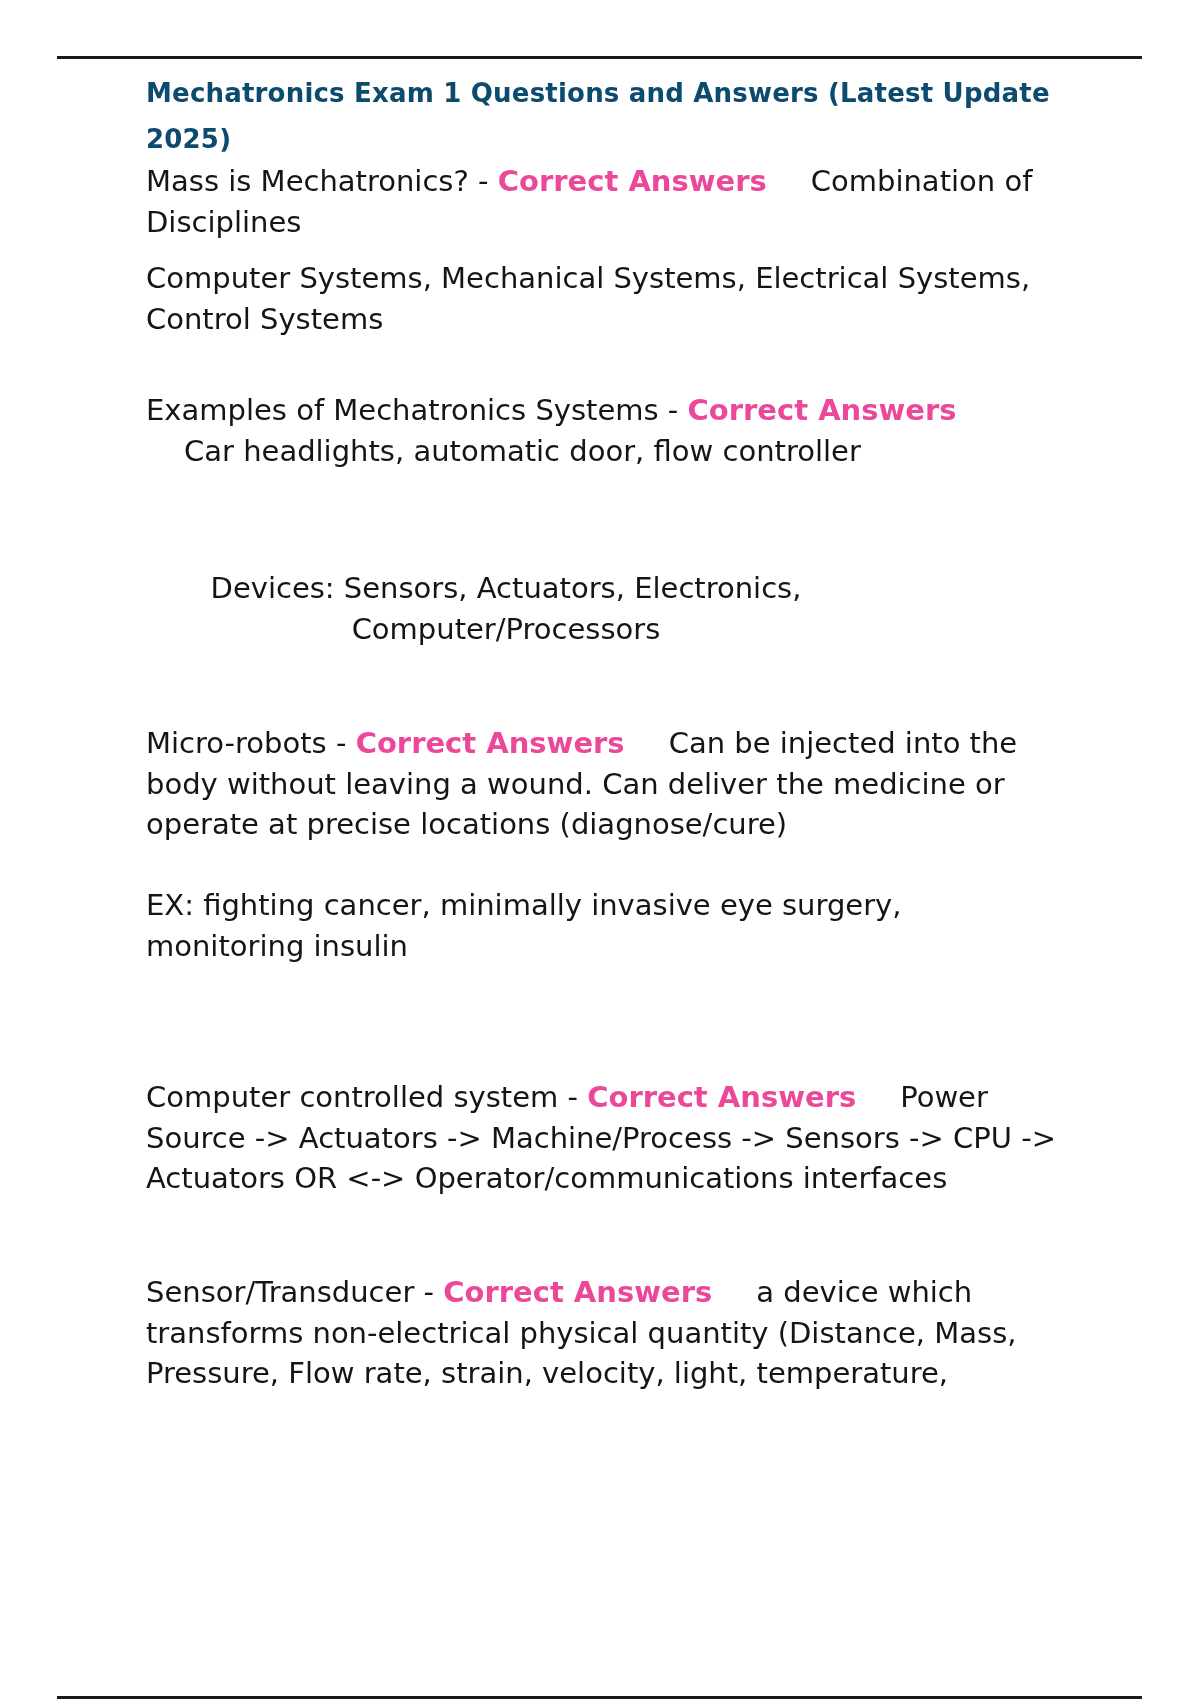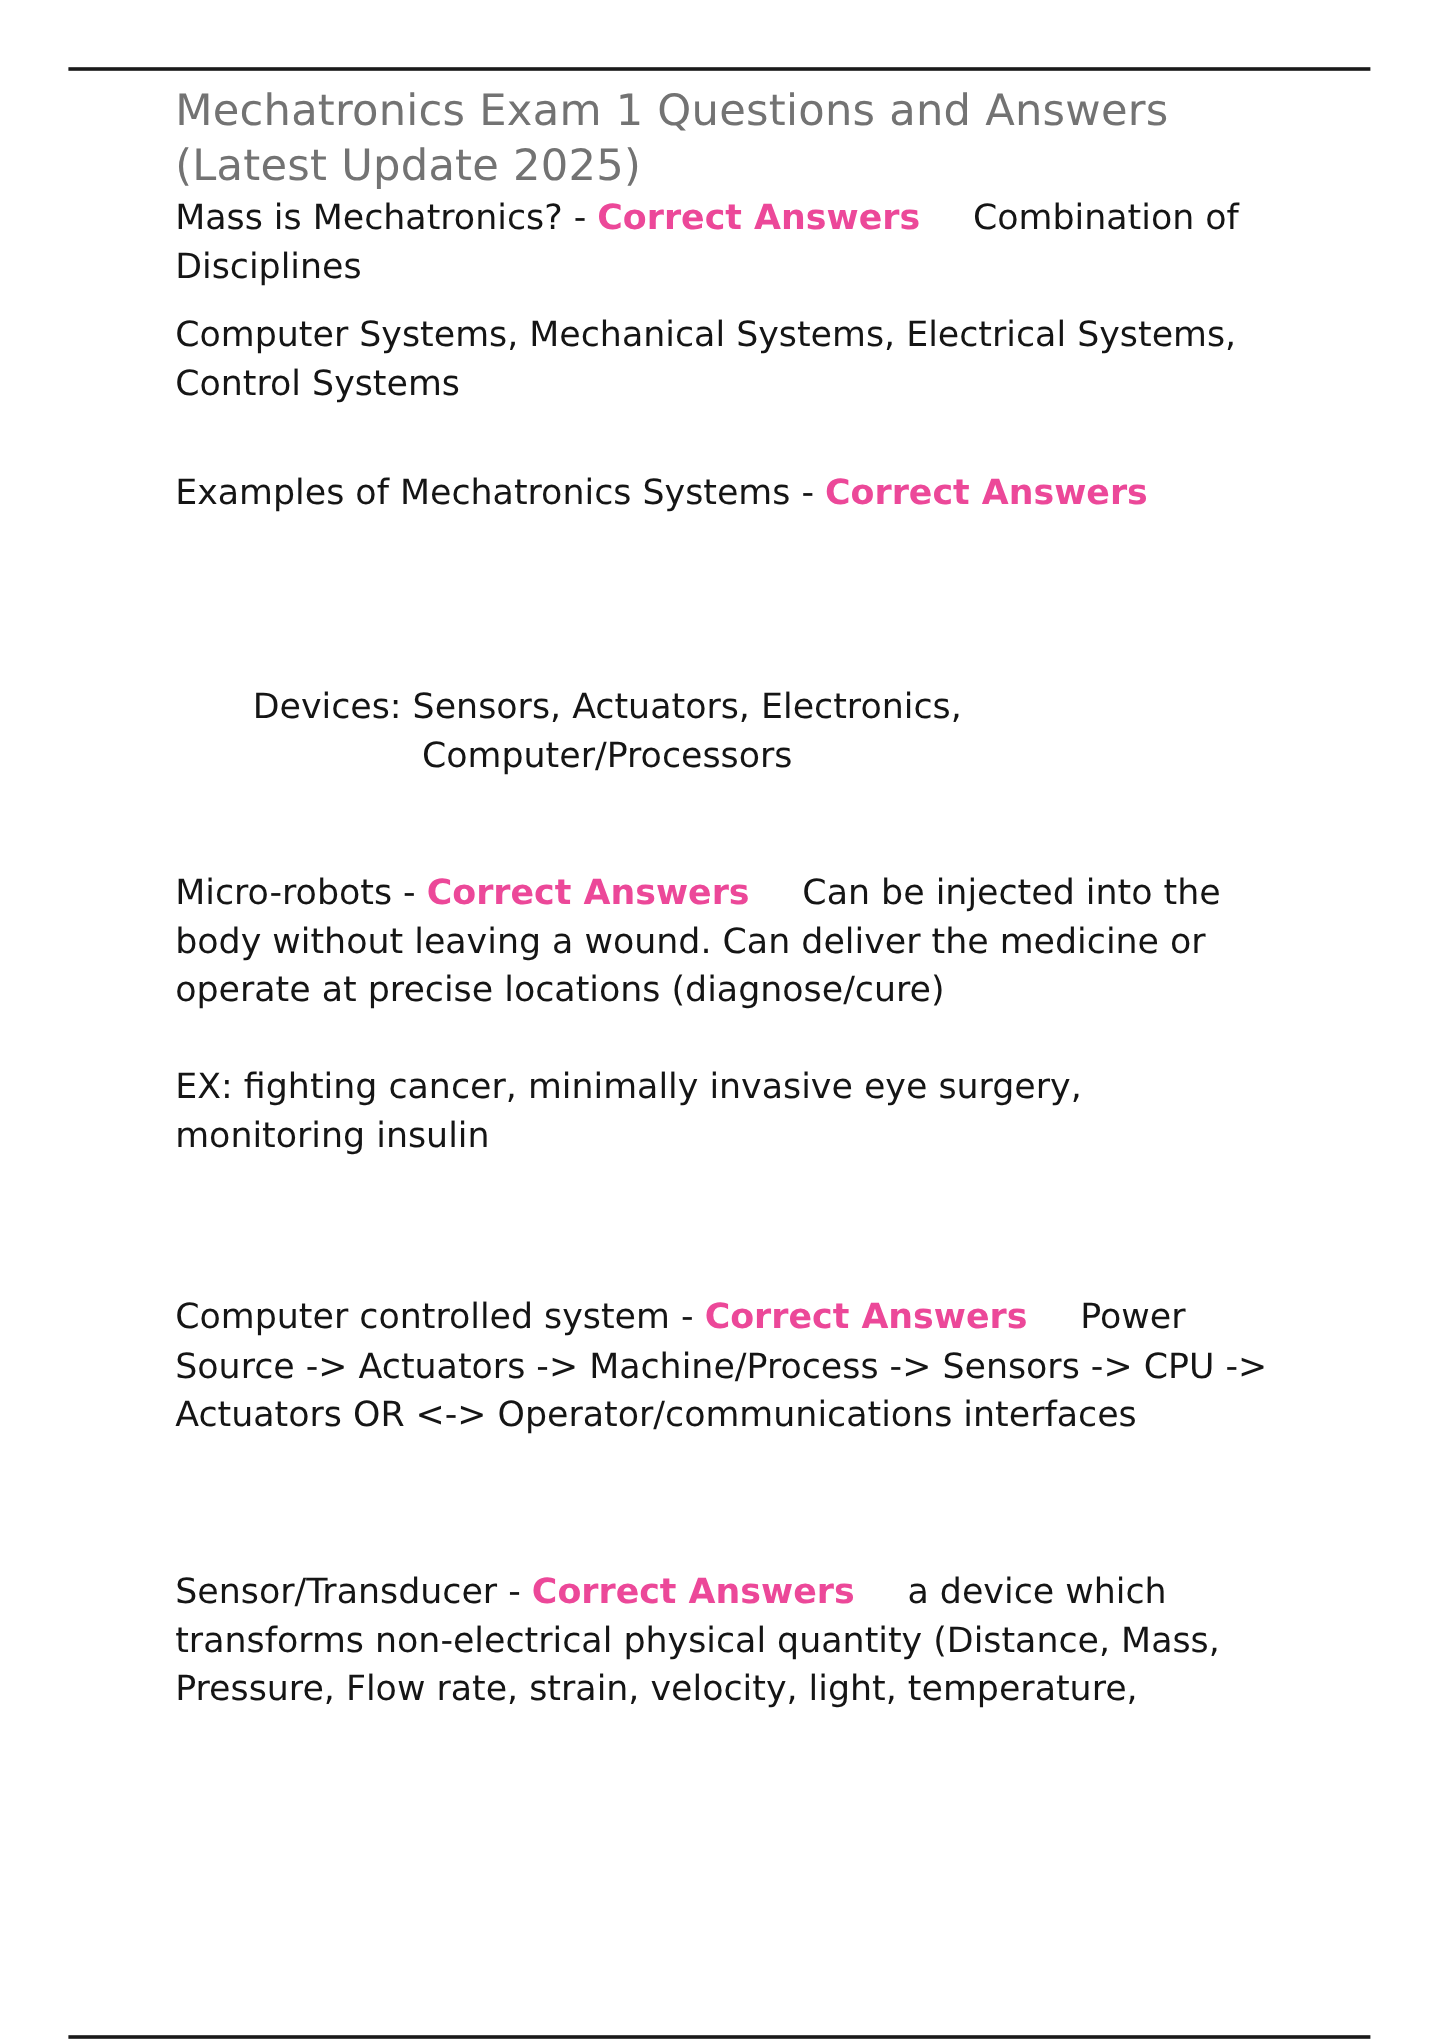--- a/index.html
+++ b/index.html
@@ -2,21 +2,21 @@
 <html><head>
 <meta charset="utf-8">
 <style>
   html, body { margin: 0; padding: 0; background: #ffffff; }
   body { width: 1200px; height: 1700px; position: relative; overflow: hidden;
          font-family: "DejaVu Sans", sans-serif; color: #111111; }
   .rule { position: absolute; left: 57px; width: 1085px; height: 3px; background: #1a1a1a; }
   .rule.top { top: 56px; }
   .rule.bottom { top: 1696px; }
   .content { position: absolute; left: 146px; top: 70px; width: 950px; }
-  h1 { margin: 0; font-size: 36px; line-height: 46px; font-weight: normal; color: #737373; letter-spacing: 0.2px; }
+  h1 { margin: 0; font-size: 26px; line-height: 46px; font-weight: bold; color: #0c4a6e; letter-spacing: 0.2px; }
   .block { position: absolute; left: 146px; width: 950px; font-size: 29px; line-height: 40.5px; color: #151515; }
   .ans-label { color: #ec4899; font-weight: bold; }
   .gap { display: inline-block; width: 44px; }
   .indent { display: inline-block; width: 38px; }
 </style>
 </head>
 <body>
 
 <div class="rule top"></div>
 
@@ -26,36 +26,36 @@
 
 <div class="block" style="top:161px;">
   <span>Mass is Mechatronics? - </span><span class="ans-label">Correct Answers</span><span class="gap"></span><span>Combination of Disciplines</span>
 </div>
 
 <div class="block" style="top:258px;">
   <span>Computer Systems, Mechanical Systems, Electrical Systems, Control Systems</span>
 </div>
 
 <div class="block" style="top:390px;">
-  <span>Examples of Mechatronics Systems - </span><span class="ans-label">Correct Answers</span><br><span class="indent"></span>
+  <span>Examples of Mechatronics Systems - </span><span class="ans-label">Correct Answers</span><br><span class="indent"></span><span>Car headlights, automatic door, flow controller</span>
 </div>
 
 <div class="block" style="top:568px; width:720px;text-align:center;">
   <span>Devices: Sensors, Actuators, Electronics, Computer/Processors</span>
 </div>
 
 <div class="block" style="top:723px;">
   <span>Micro-robots - </span><span class="ans-label">Correct Answers</span><span class="gap"></span><span>Can be injected into the body without leaving a wound. Can deliver the medicine or operate at precise locations (diagnose/cure)</span>
 </div>
 
 <div class="block" style="top:885px; width:820px;">
   <span>EX: fighting cancer, minimally invasive eye surgery, monitoring insulin</span>
 </div>
 
 <div class="block" style="top:1077px;">
   <span>Computer controlled system - </span><span class="ans-label">Correct Answers</span><span class="gap"></span><span>Power Source -&gt; Actuators -&gt; Machine/Process -&gt; Sensors -&gt; CPU -&gt; Actuators OR &lt;-&gt; Operator/communications interfaces</span>
 </div>
 
-<div class="block" style="top:1272px;margin-top:34px;">
+<div class="block" style="top:1272px;">
   <span>Sensor/Transducer - </span><span class="ans-label">Correct Answers</span><span class="gap"></span><span>a device which transforms non-electrical physical quantity (Distance, Mass, Pressure, Flow rate, strain, velocity, light, temperature,</span>
 </div>
 
 <div class="rule bottom"></div>
 
 </body></html>

